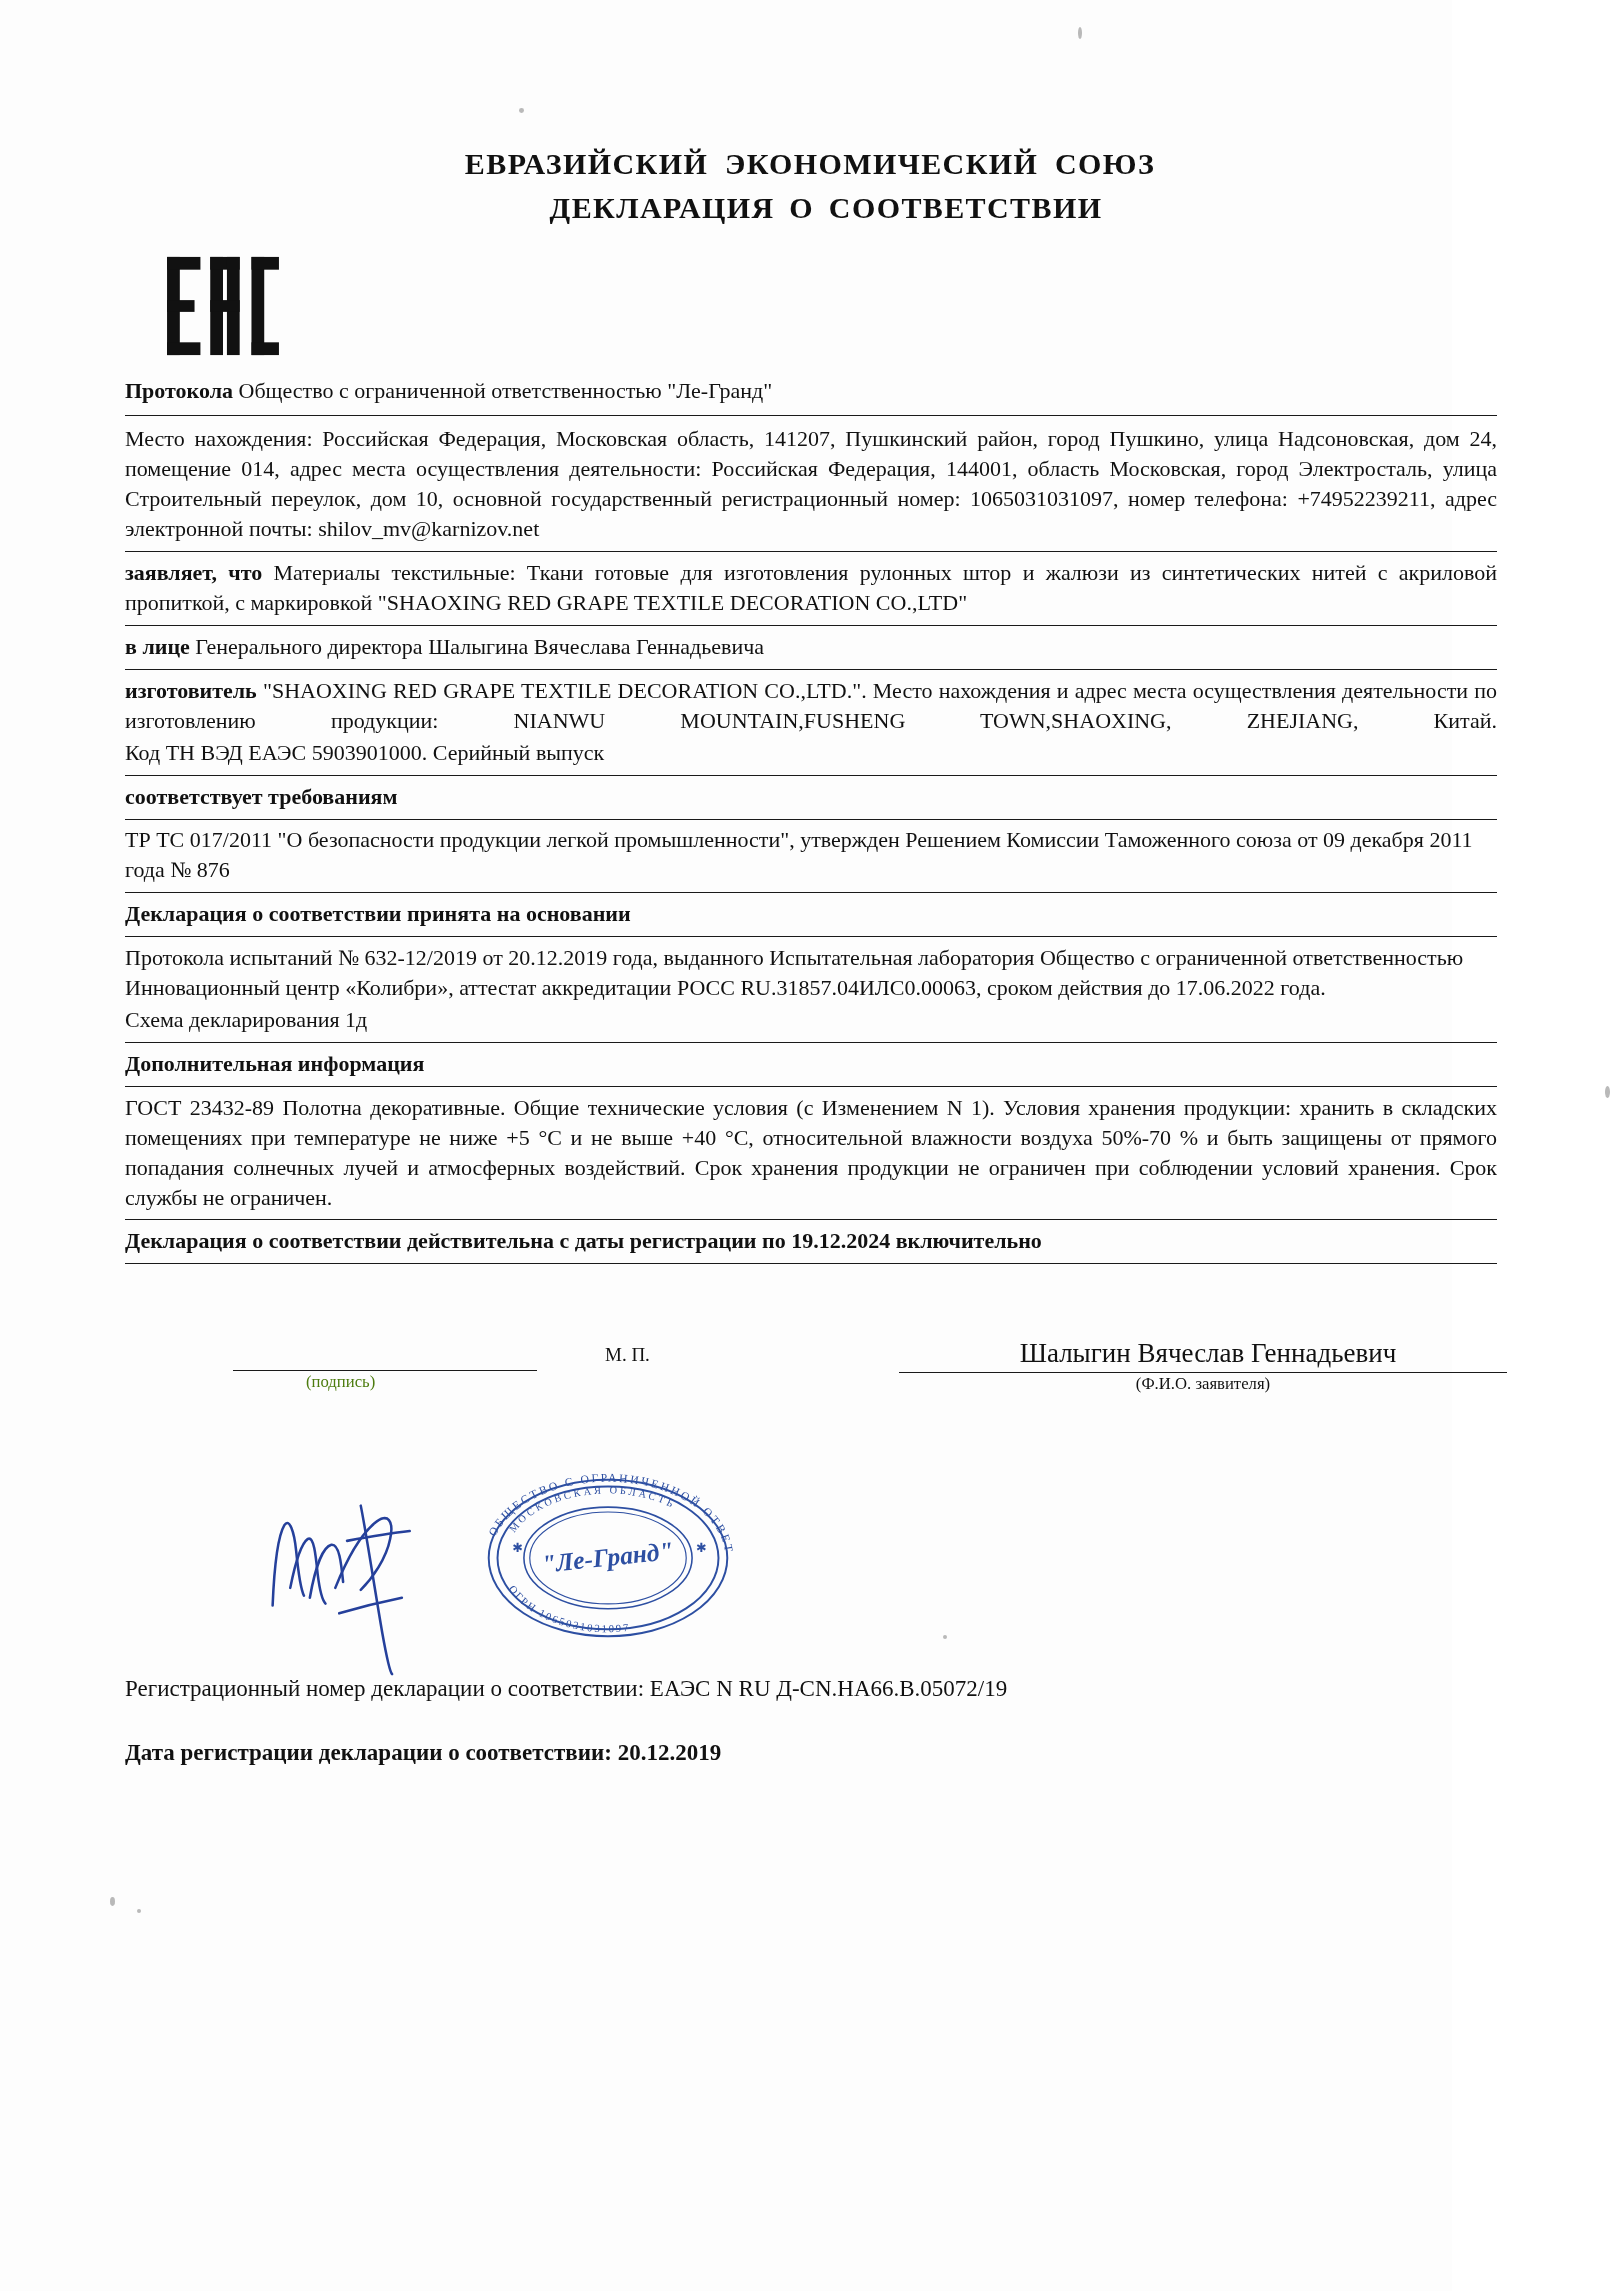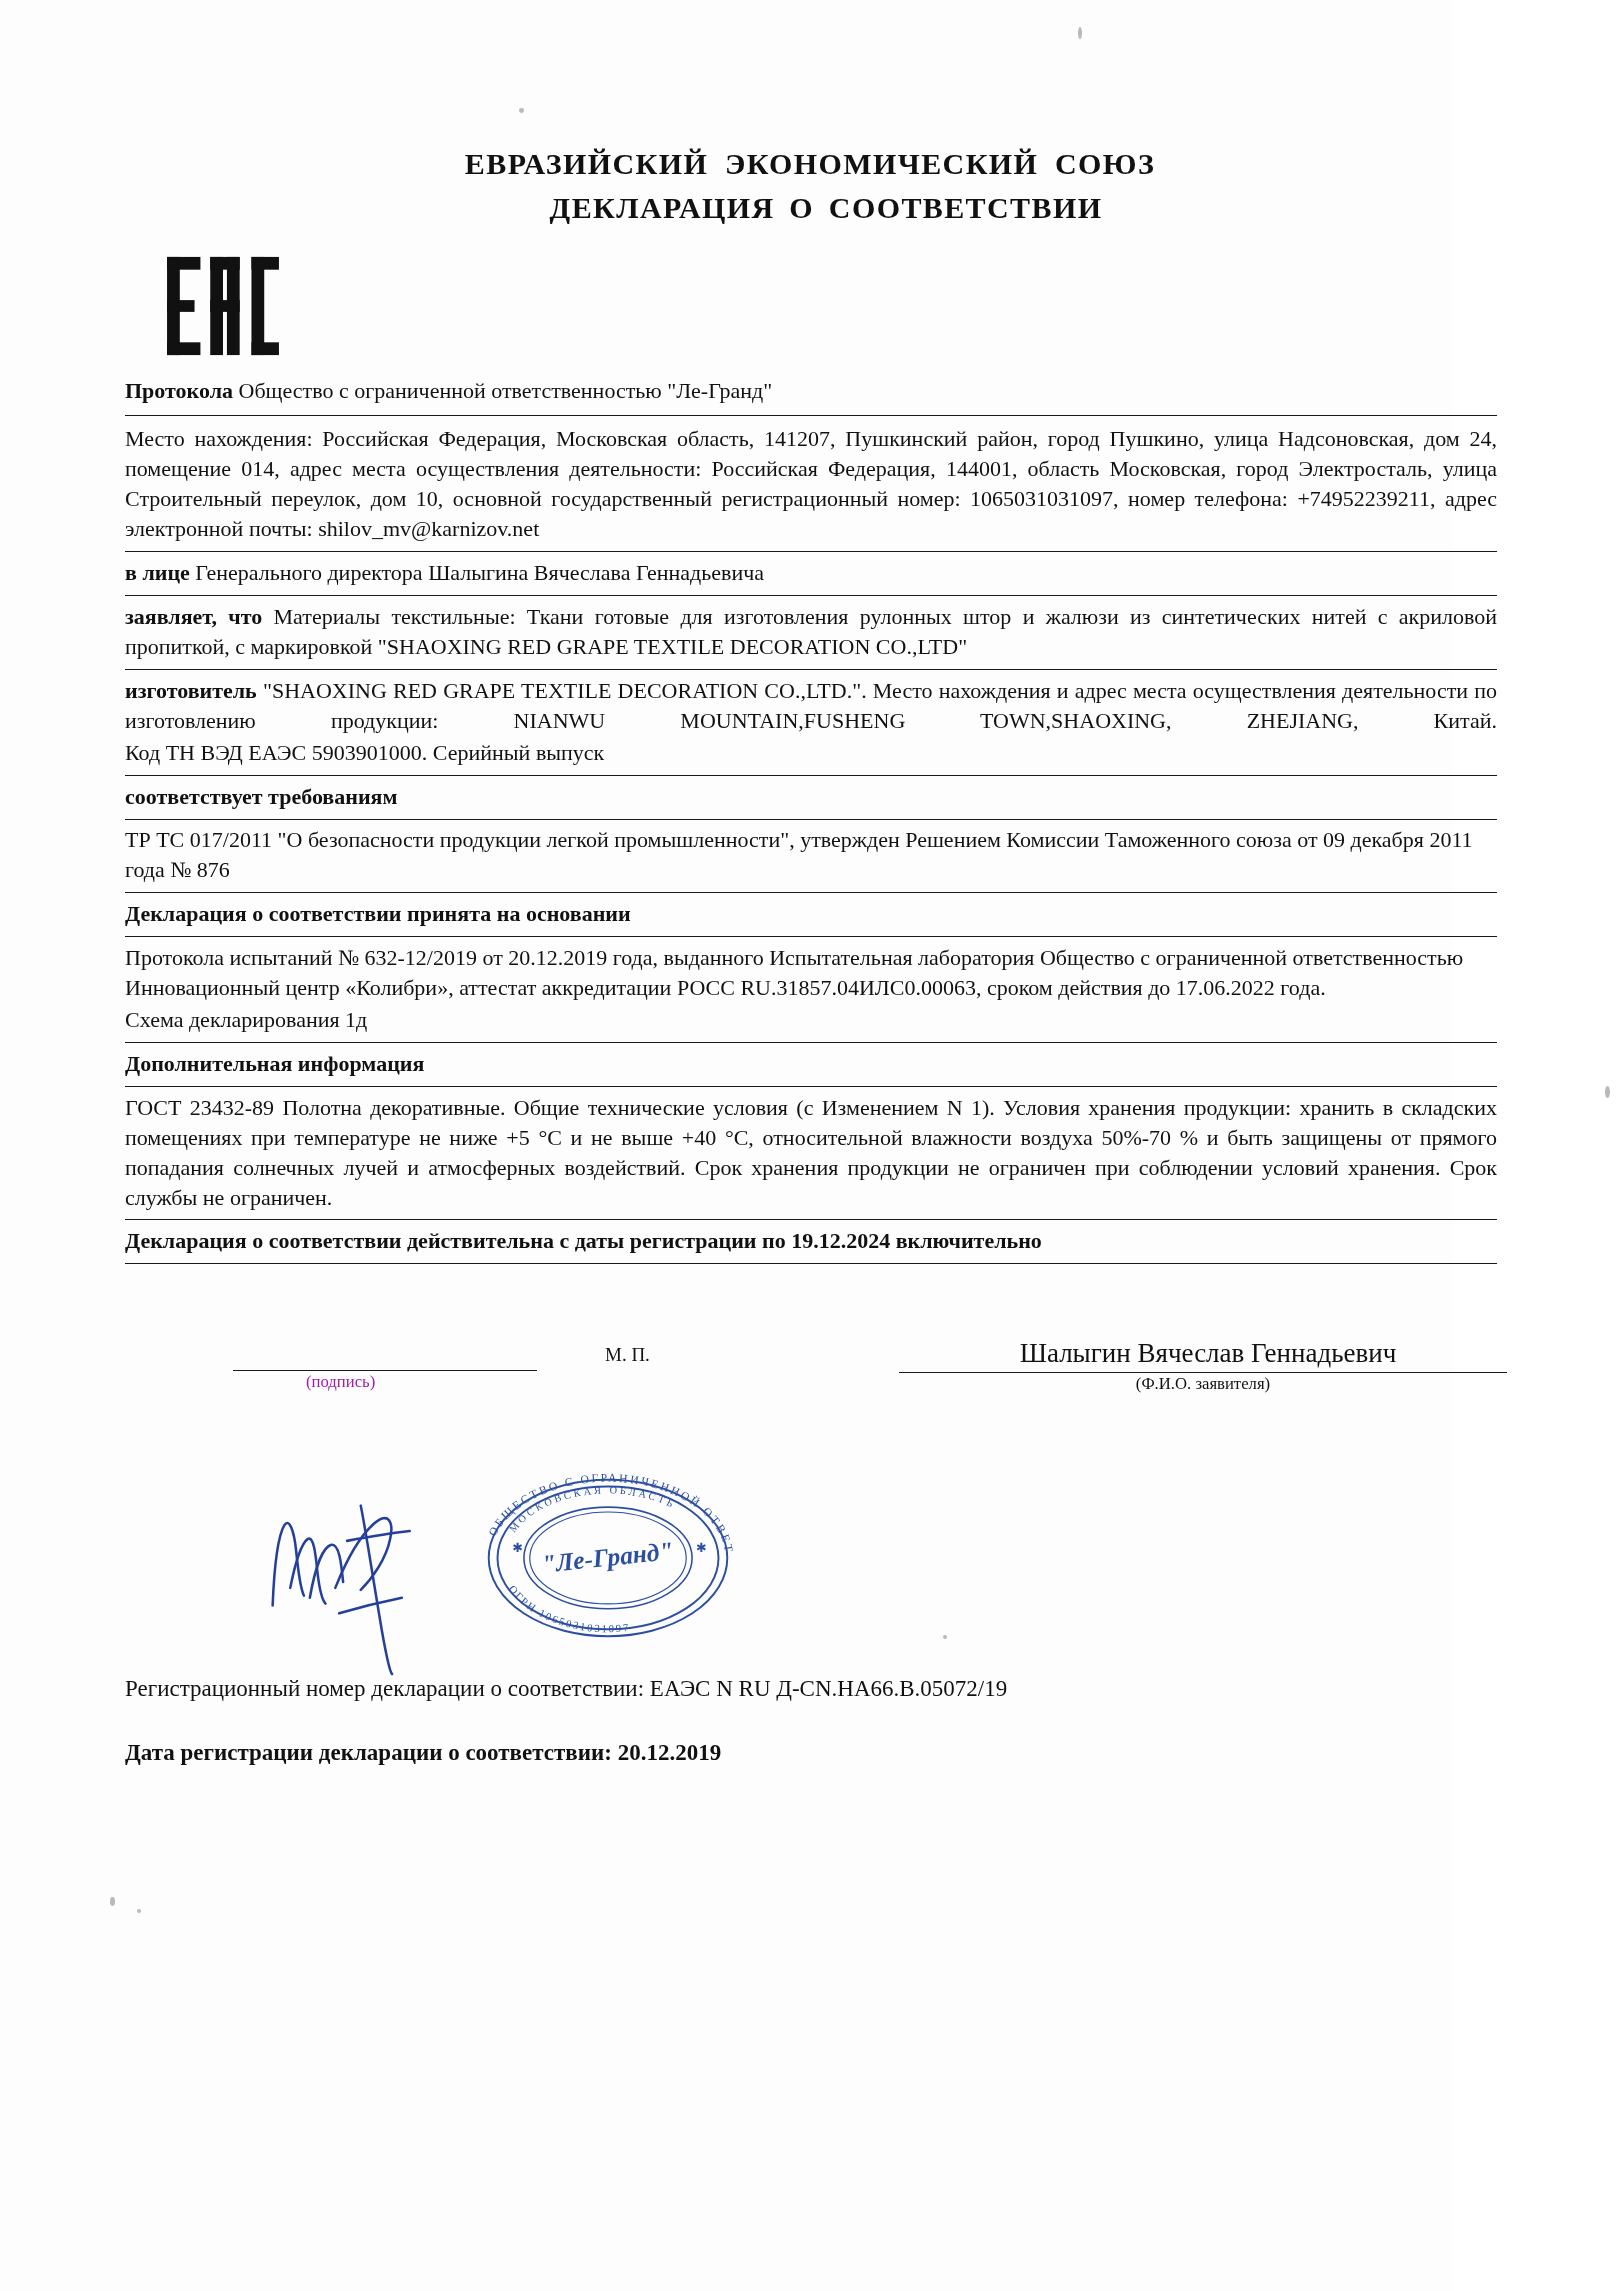--- a/index.html
+++ b/index.html
@@ -85,21 +85,21 @@
     left: 108px;
     top: 106px;
     width: 304px;
     border-bottom: 1.5px solid #1a1a1a;
   }
   .sig-caption {
     position: absolute;
     left: 181px;
     top: 108px;
     font-size: 16.7px;
-    color: #a21caf;
+    color: #4d7c0f;
   }
   .mp {
     position: absolute;
     left: 480px;
     top: 80px;
     font-size: 19px;
   }
   .fio {
     position: absolute;
     left: 799px;
@@ -198,26 +198,26 @@
   </div>
 
   <div class="content">
 
     <div class="row rule" style="padding-bottom:8.8px;">
       <span class="b">Протокола</span><span> Общество с ограниченной ответственностью "Ле-Гранд"</span>
     </div>
 
     <div class="row rule just" style="padding-top:8.8px;">Место нахождения: Российская Федерация, Московская область, 141207, Пушкинский  район, город Пушкино,  улица Надсоновская, дом 24, помещение 014, адрес места осуществления деятельности: Российская Федерация, 144001, область Московская, город Электросталь, улица Строительный переулок,  дом 10, основной государственный регистрационный номер: 1065031031097, номер телефона: +74952239211, адрес электронной почты: shilov_mv@karnizov.net</div>
 
+    <div class="row rule just">
+      <span class="b">заявляет, что</span><span> Материалы текстильные: Ткани готовые для изготовления рулонных штор и жалюзи из синтетических нитей с акриловой пропиткой, с маркировкой  "SHAOXING  RED  GRAPE  TEXTILE  DECORATION  CO.,LTD"</span>
+    </div>
+
     <div class="row rule">
       <span class="b">в лице</span><span> Генерального директора  Шалыгина Вячеслава Геннадьевича</span>
-    </div>
-
-    <div class="row rule just">
-      <span class="b">заявляет, что</span><span> Материалы текстильные: Ткани готовые для изготовления рулонных штор и жалюзи из синтетических нитей с акриловой пропиткой, с маркировкой  "SHAOXING  RED  GRAPE  TEXTILE  DECORATION  CO.,LTD"</span>
     </div>
 
     <div class="row" style="padding-bottom:0;">
       <div class="just-all" style="display:block;">
         <span class="b">изготовитель</span><span> "SHAOXING  RED  GRAPE  TEXTILE  DECORATION  CO.,LTD.". Место нахождения и адрес  места  осуществления  деятельности  по  изготовлению  продукции:  NIANWU MOUNTAIN,FUSHENG TOWN,SHAOXING,  ZHEJIANG,  Китай.</span>
       </div>
     </div>
     <div class="row rule" style="padding-top:2px;">Код ТН ВЭД ЕАЭС 5903901000. Серийный выпуск</div>
 
     <div class="row rule b">соответствует требованиям</div>

